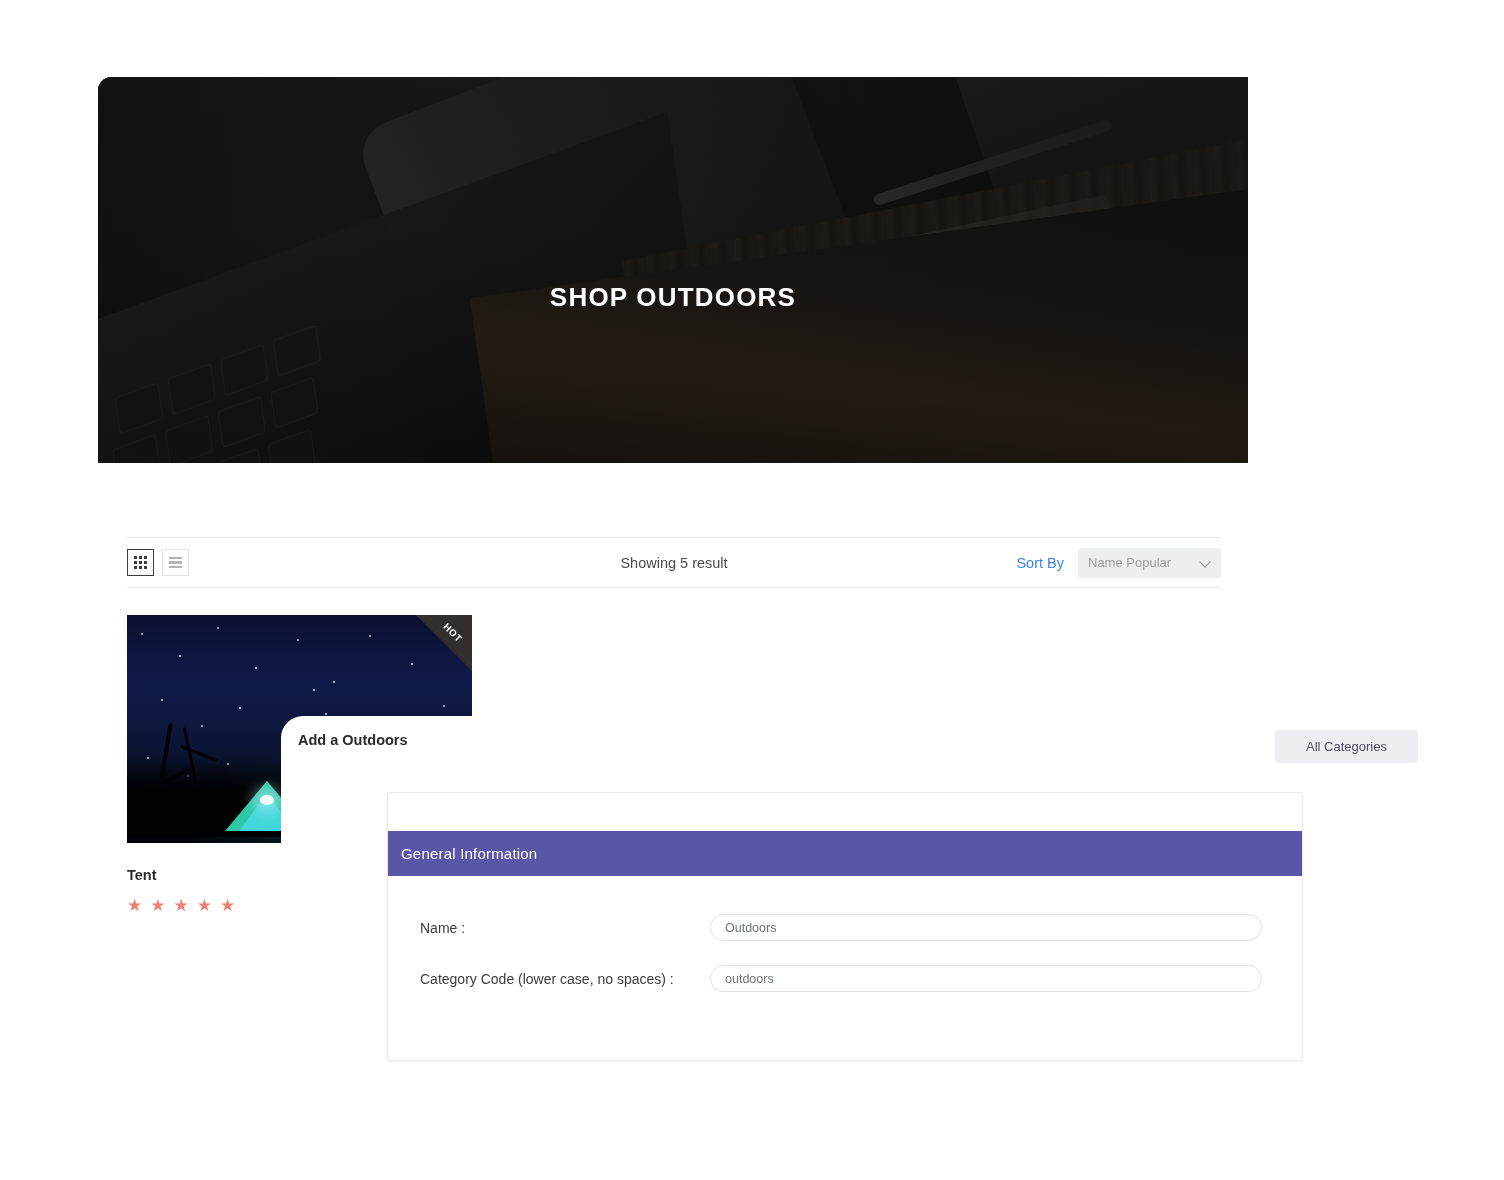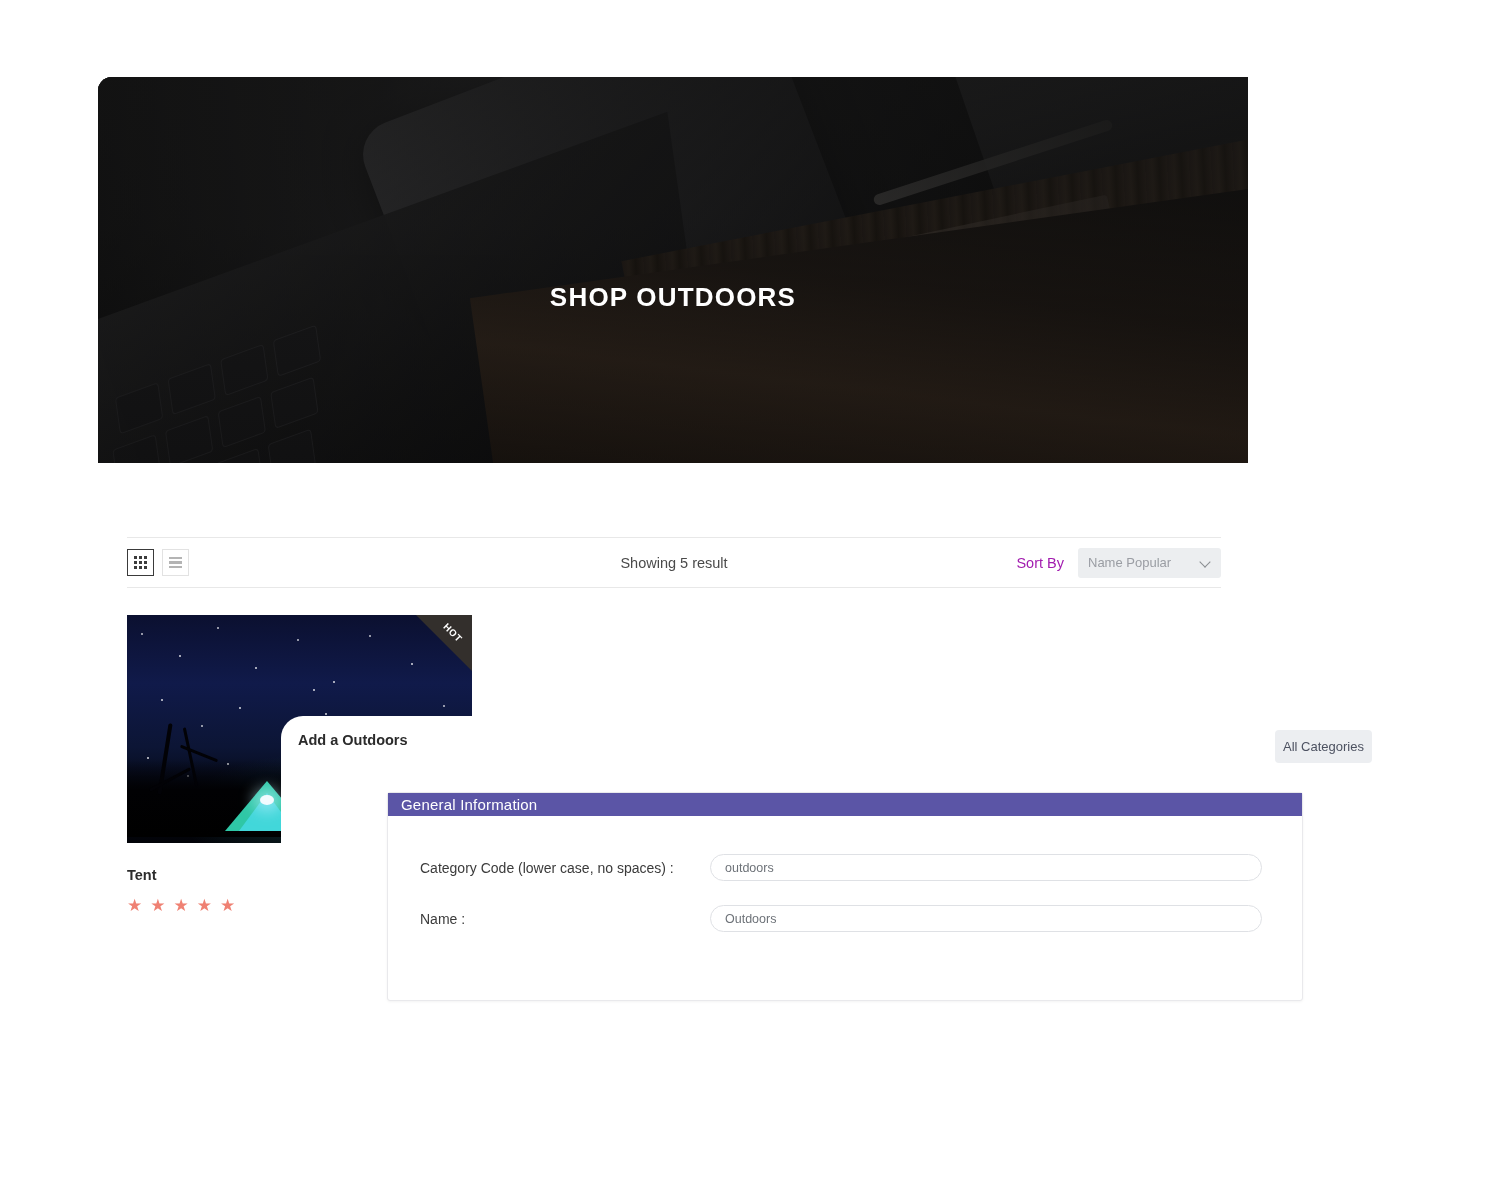--- a/index.html
+++ b/index.html
@@ -319,21 +319,21 @@
     font-size: 14.5px;
     color: #4a4a4a;
   }
   .sort-wrap {
     position: absolute;
     right: 0;
     display: flex;
     align-items: center;
     gap: 14px;
   }
-  .sort-label { font-size: 14.5px; color: #a21caf; margin-left: 24px; }
+  .sort-label { font-size: 14.5px; color: #3b82f6; margin-left: 24px; }
   .sort-select {
     width: 143px;
     height: 30px;
     background: #eceef0;
     border: none;
     border-radius: 3px;
     color: #9a9da3;
     font-size: 13px;
     font-family: "Liberation Sans", sans-serif;
     padding: 0 10px;
@@ -474,21 +474,21 @@
     top: 16px;
     font-size: 14.5px;
     font-weight: bold;
     color: #2b2b2b;
   }
 
   .all-categories-btn {
     position: absolute;
     left: 1275px;
     top: 730px;
-    padding: 9px 8px;
+    padding: 9px 31px;
     background: #eceef1;
     border: none;
     border-radius: 4px;
     color: #4c5160;
     font-size: 13px;
     font-family: "Liberation Sans", sans-serif;
     cursor: pointer;
   }
 
   
@@ -499,22 +499,23 @@
     width: 914px;
     background: #ffffff;
     border: 1px solid #e9e9ec;
     border-radius: 3px;
     box-shadow: 0 1px 3px rgba(0,0,0,0.05);
   }
   .form-card-header {
     background: #5b55a6;
     color: #ffffff;
     font-size: 15px;
-    padding: 3px 13px;
+    padding: 14px 13px;
     letter-spacing: .2px;
+    margin-top: 38px;
   }
   .form-body {
     padding: 38px 0 44px 0;
   }
   .form-row {
     display: flex;
     align-items: center;
     margin-bottom: 24px;
     padding-left: 32px;
   }
@@ -672,23 +673,23 @@
   <div class="panel-title">Add a Outdoors</div>
 </div>
 
 <button class="all-categories-btn">All Categories</button>
 
 <div class="form-card">
   <div class="form-card-header">General Information</div>
   <div class="form-body">
 
     <div class="form-row">
+      <div class="form-label">Name :</div>
+      <input class="form-input" type="text" value="Outdoors" style="">
+    </div>
+
+    <div class="form-row">
       <div class="form-label">Category Code (lower case, no spaces) :</div>
       <input class="form-input" type="text" value="outdoors" style="">
     </div>
 
-    <div class="form-row">
-      <div class="form-label">Name :</div>
-      <input class="form-input" type="text" value="Outdoors" style="">
-    </div>
-
   </div>
 </div>
 
 </body></html>

